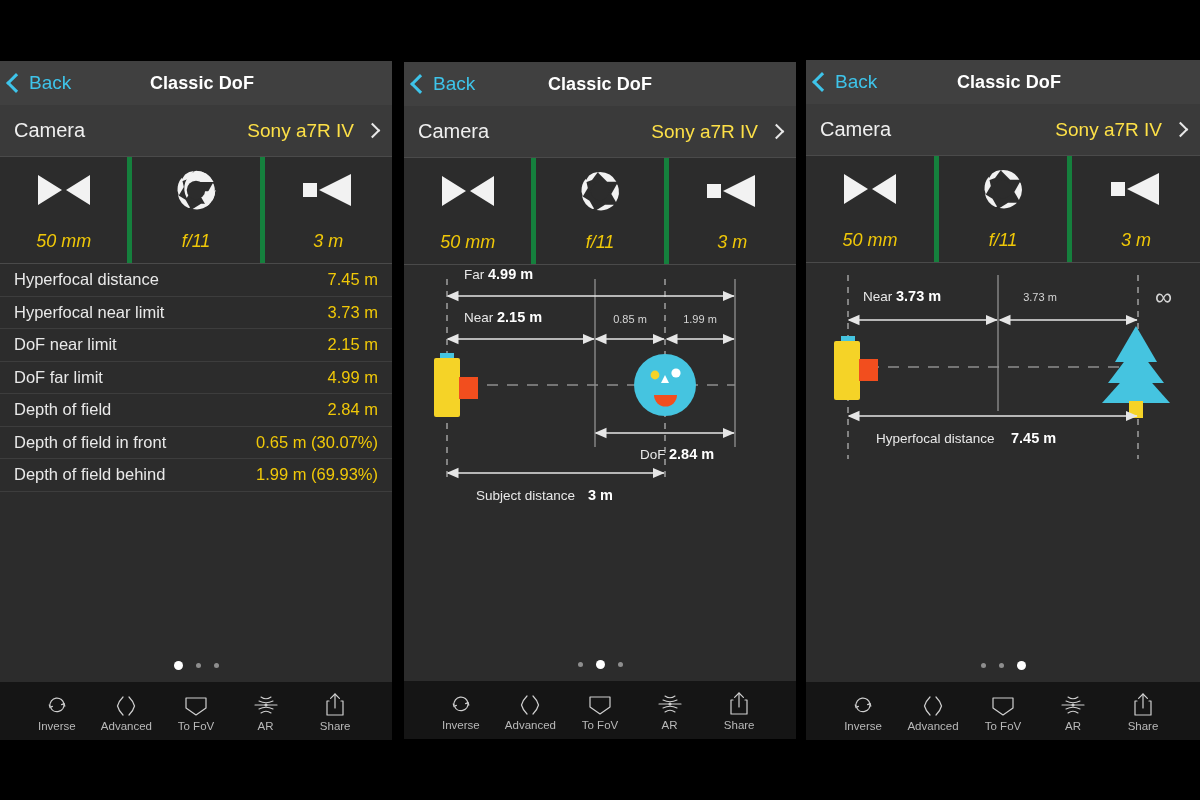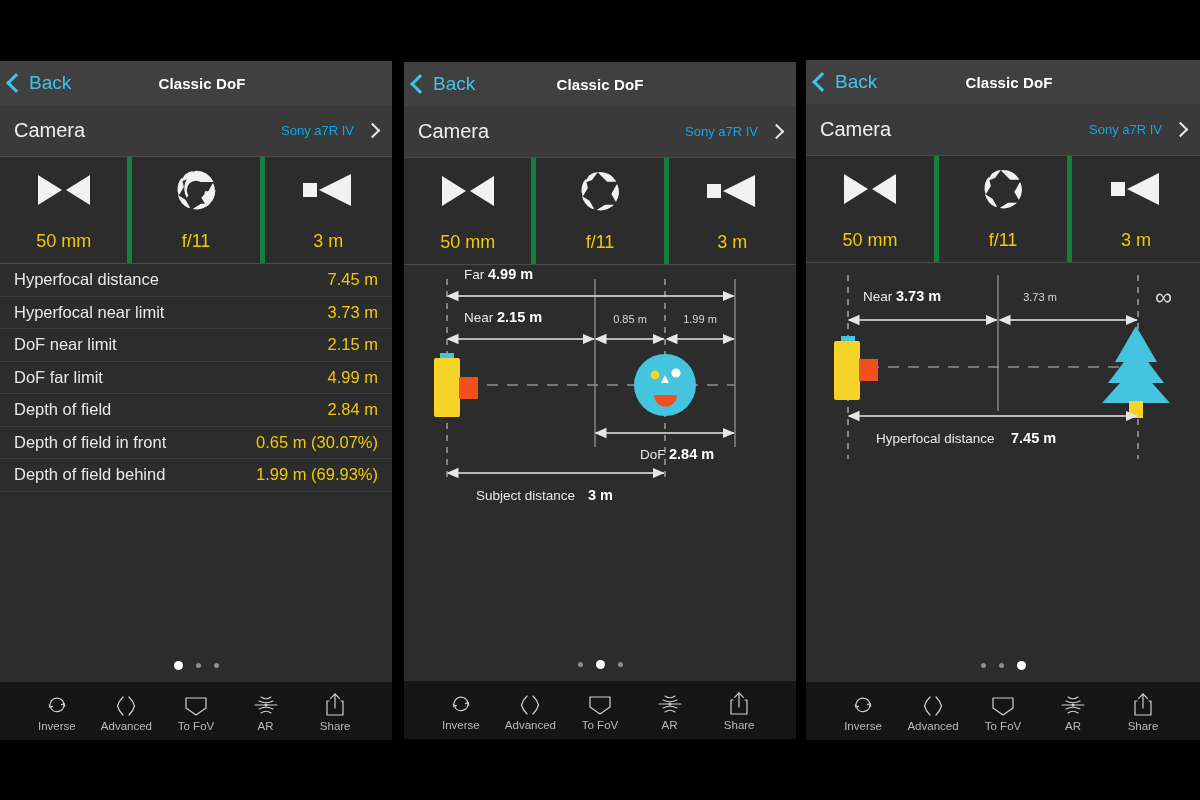--- a/index.html
+++ b/index.html
@@ -56,42 +56,42 @@
     border-left: 3px solid #3ec4ea;
     border-bottom: 3px solid #3ec4ea;
     transform: rotate(45deg);
     margin-right: 1px;
   }
   .nav-title {
     position: absolute;
     left: 12px; right: 0;
     text-align: center;
     color: #ffffff;
-    font-size: 15px;
+    font-size: 18px;
     font-weight: bold;
     letter-spacing: 0.1px;
     pointer-events: none;
   }
   .panel-2 .nav-title { transform: translateX(-6px); }
 
   
   .camera-row {
     height: 51px;
     background: #3a3a3a;
     display: flex;
     align-items: center;
     justify-content: space-between;
     padding: 0 12px 0 14px;
     flex: 0 0 auto;
     cursor: pointer;
     box-sizing: border-box;
   }
   .camera-label { color: #efefef; font-size: 20px; }
   .camera-value-wrap { display: flex; align-items: center; gap: 13px; }
-  .camera-value { color: #0ea5e9; font-size: 13px; }
+  .camera-value { color: #fde047; font-size: 19px; }
   .chevron-right {
     display: inline-block;
     width: 9px; height: 9px;
     border-right: 2.4px solid #e8e8e8;
     border-top: 2.4px solid #e8e8e8;
     transform: rotate(45deg);
     margin-right: 2px;
   }
 
   
@@ -105,20 +105,21 @@
   }
   .tile {
     flex: 1 1 0;
     display: flex;
     flex-direction: column;
     align-items: center;
     justify-content: center;
     gap: 20px;
     cursor: pointer;
     position: relative;
+    font-style: italic;
   }
   .tile + .tile { border-left: 5px solid #15803d; }
   .tile-value { color: #f0c808; font-size: 18px; }
   .tile-icon { height: 42px; display: flex; align-items: center; justify-content: center; }
 
   
   .results { flex: 1 1 auto; overflow: hidden; }
   .result-row {
     height: 32.5px;
     display: flex;

